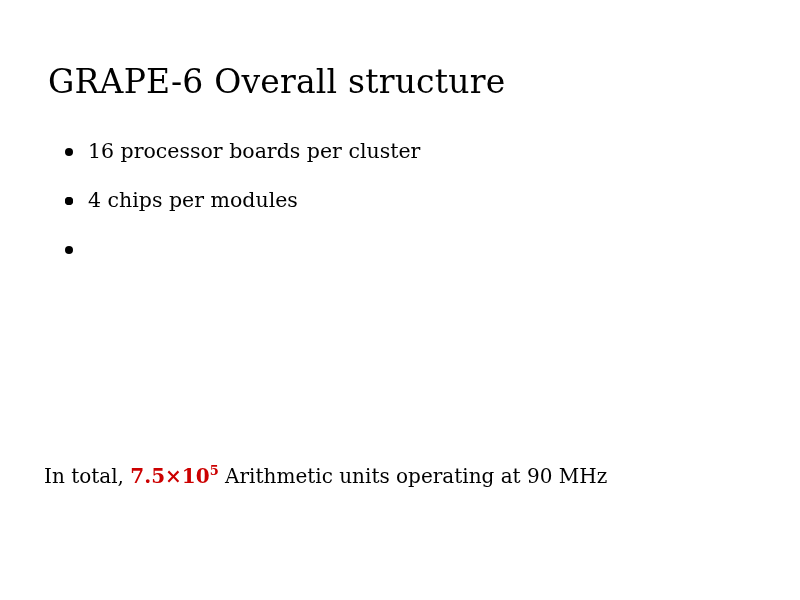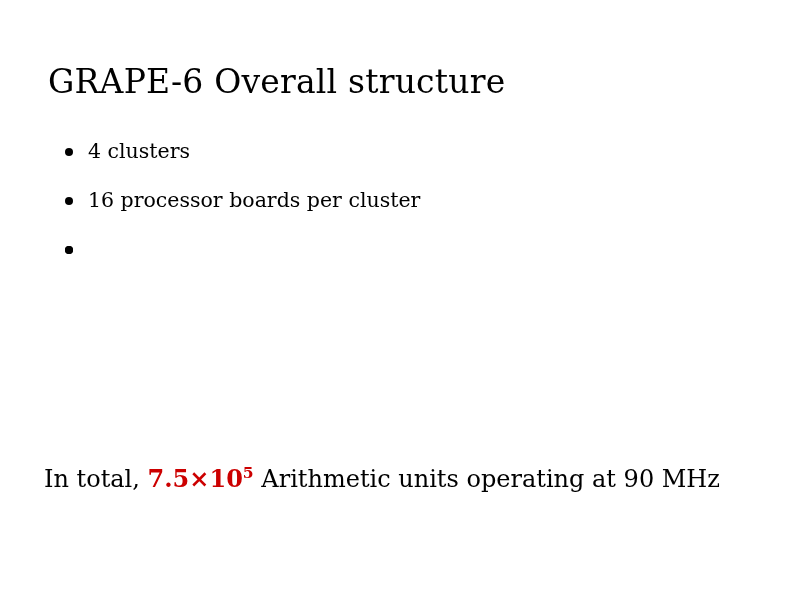--- a/index.html
+++ b/index.html
@@ -54,21 +54,21 @@
     height: 8px;
     border-radius: 50%;
     background: #000000;
     display: block;
   }
   .summary {
     position: absolute;
     left: 44px;
     top: 462px;
     width: 710px;
-    font-size: 24px;
+    font-size: 20px;
     line-height: 1.42;
   }
   .hl {
     color: #cc0000;
     font-weight: bold;
   }
   .hl sup {
     font-size: 0.65em;
     vertical-align: super;
     line-height: 0;
@@ -80,28 +80,28 @@
 </head>
 <body>
 
 <div class="slide">
 
   <div class="slide-title">GRAPE-6 Overall structure</div>
 
   <ul class="bullet-list">
     <li class="bullet-item">
       <span class="bullet-dot"></span>
-      <span>4 clusters</span>
-    </li>
-    <li class="bullet-item">
-      <span class="bullet-dot"></span>
       <span>16 processor boards per cluster</span>
     </li>
     <li class="bullet-item">
       <span class="bullet-dot"></span>
+    </li>
+    <li class="bullet-item">
+      <span class="bullet-dot"></span>
+      <span>4 chips per modules</span>
     </li>
     <li class="bullet-item">
       <span class="bullet-dot"></span>
     </li>
   </ul>
 
   <div class="summary">
     <span>In total,</span>
     <span class="hl"><span>7.5</span><span class="times">×</span><span>10</span><sup>5</sup></span>
     <span>Arithmetic units operating at 90 MHz</span>

